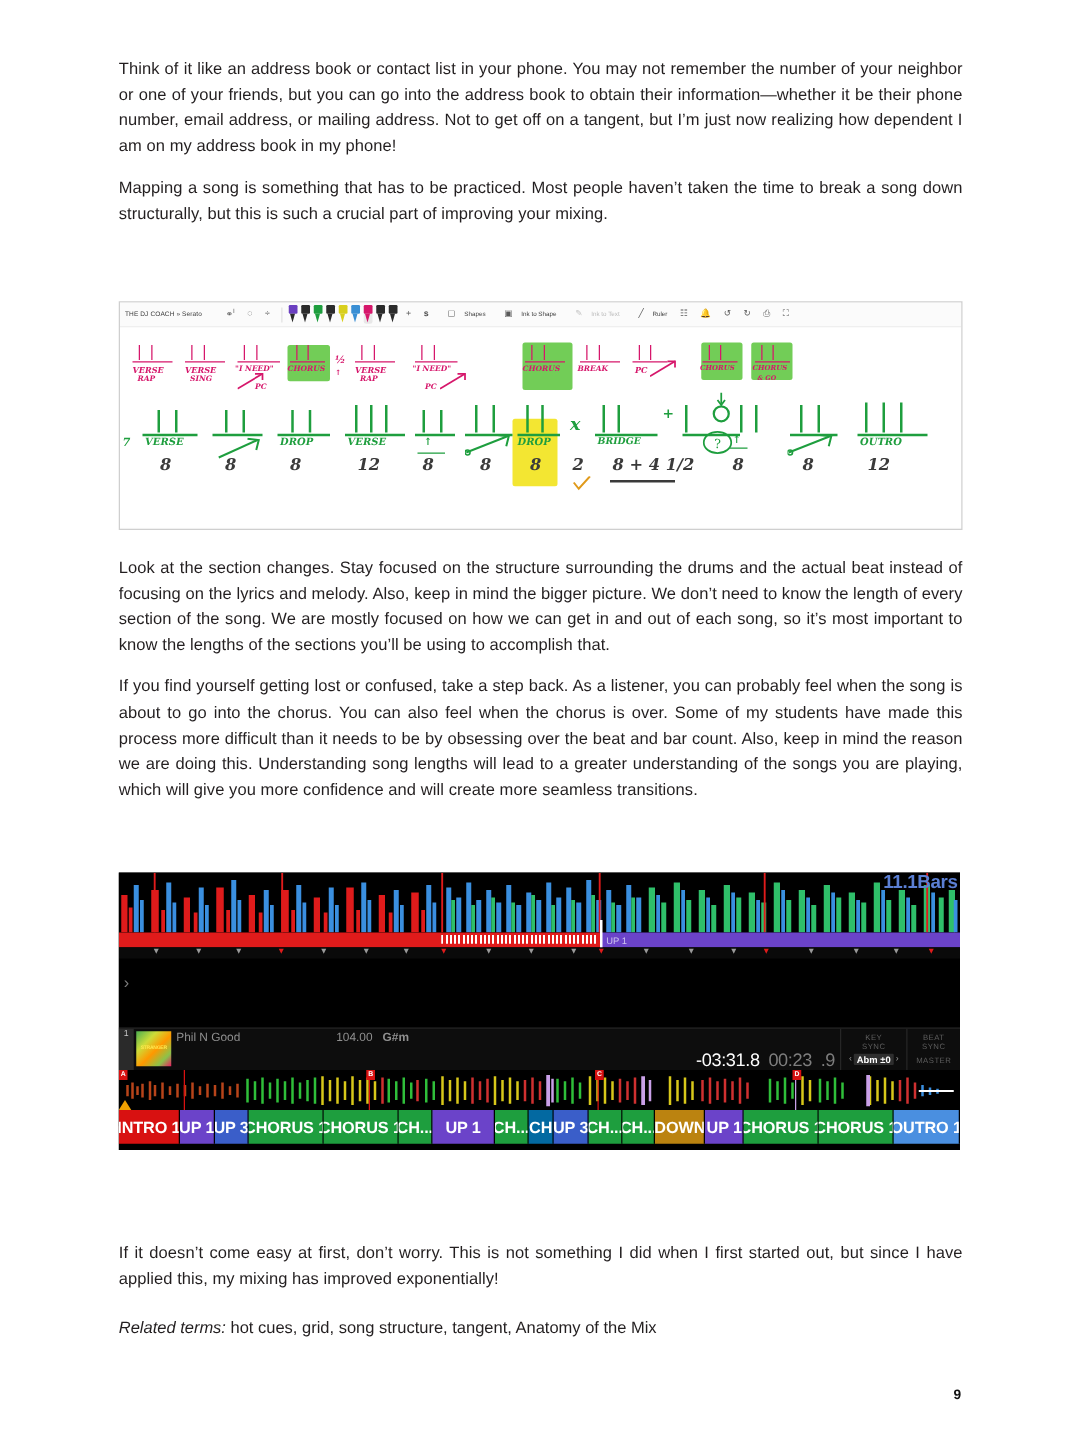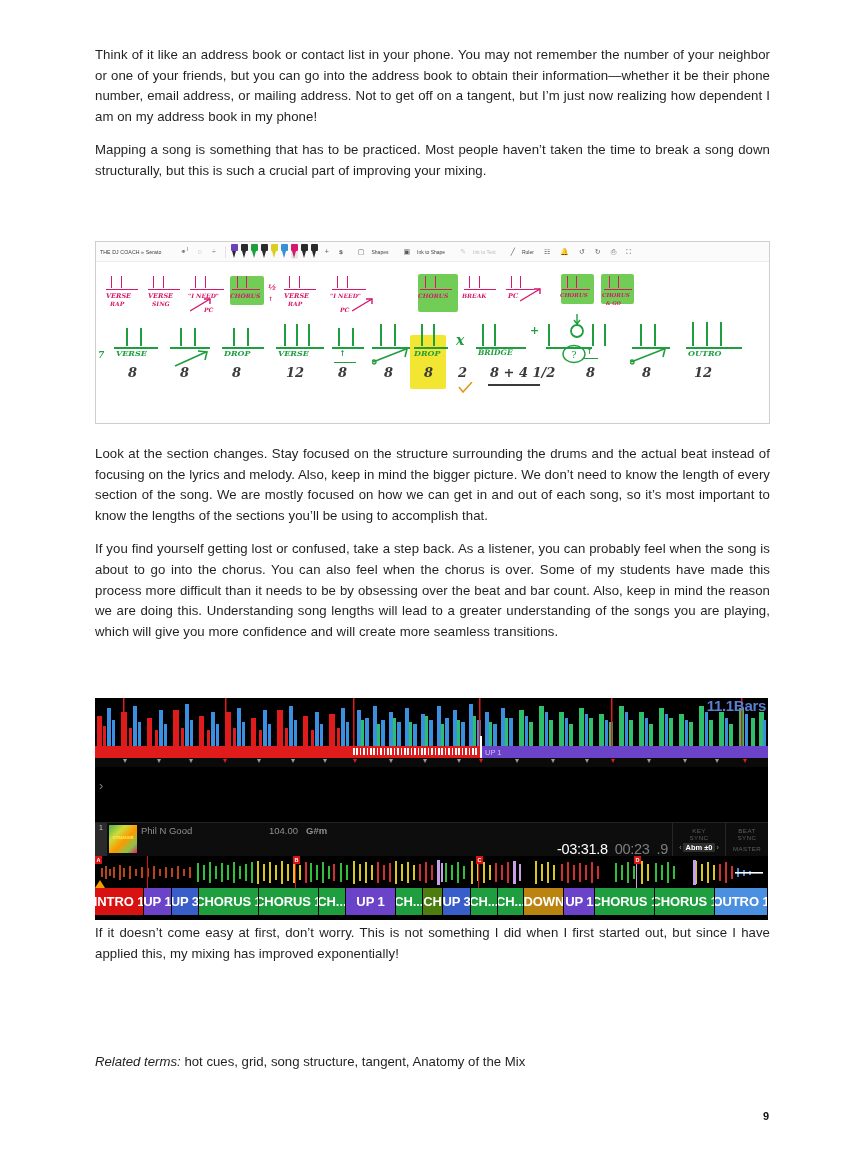--- a/index.html
+++ b/index.html
@@ -856,33 +856,33 @@
 
     <div class="cuestrip">
         <div class="cuecell" style="background: rgb(216, 17, 17); width: 7.9%;">INTRO 1</div>
         <div class="cuecell" style="background: rgb(107, 67, 201); width: 4.4%;">UP 1</div>
         <div class="cuecell" style="background: rgb(58, 94, 201); width: 4.4%;">UP 3</div>
         <div class="cuecell" style="background: rgb(30, 158, 62); width: 9.6%;">CHORUS 1</div>
         <div class="cuecell" style="background: rgb(30, 158, 62); width: 9.6%;">CHORUS 1</div>
         <div class="cuecell" style="background: rgb(30, 158, 62); width: 4.4%;">CH...</div>
         <div class="cuecell" style="background: rgb(107, 67, 201); width: 8%;">UP 1</div>
         <div class="cuecell" style="background: rgb(30, 158, 62); width: 4.3%;">CH...</div>
-        <div class="cuecell" style="background: #4d7c0f; width: 3.3%;">CH</div>
+        <div class="cuecell" style="background: #0369a1; width: 3.3%;">CH</div>
         <div class="cuecell" style="background: rgb(58, 94, 201); width: 4.4%;">UP 3</div>
         <div class="cuecell" style="background: rgb(30, 158, 62); width: 4.3%;">CH...</div>
         <div class="cuecell" style="background: rgb(30, 158, 62); width: 4.3%;">CH...</div>
         <div class="cuecell" style="background: rgb(187, 131, 16); width: 6.4%;">DOWN</div>
         <div class="cuecell" style="background: rgb(107, 67, 201); width: 5%;">UP 1</div>
         <div class="cuecell" style="background: rgb(30, 158, 62); width: 9.6%;">CHORUS 1</div>
         <div class="cuecell" style="background: rgb(30, 158, 62); width: 9.6%;">CHORUS 1</div>
         <div class="cuecell" style="background: rgb(74, 143, 224); width: 8.5%;">OUTRO 1</div>
       </div>
   </div>
 
-  <div class="col" style="top:923px;">
+  <div class="col" style="top:992px;">
     <p class="body">If it doesn’t come easy at first, don’t worry. This is not something I did when I first started out, but since I have applied this, my mixing has improved exponentially!</p>
   </div>
   <div class="col" style="top:1052px;">
     <p class="related"><i>Related terms:</i><span> hot cues, grid, song structure, tangent, Anatomy of the Mix</span></p>
   </div>
 
   <div class="pagenum">9</div>
 </div>
 
 </body></html>

